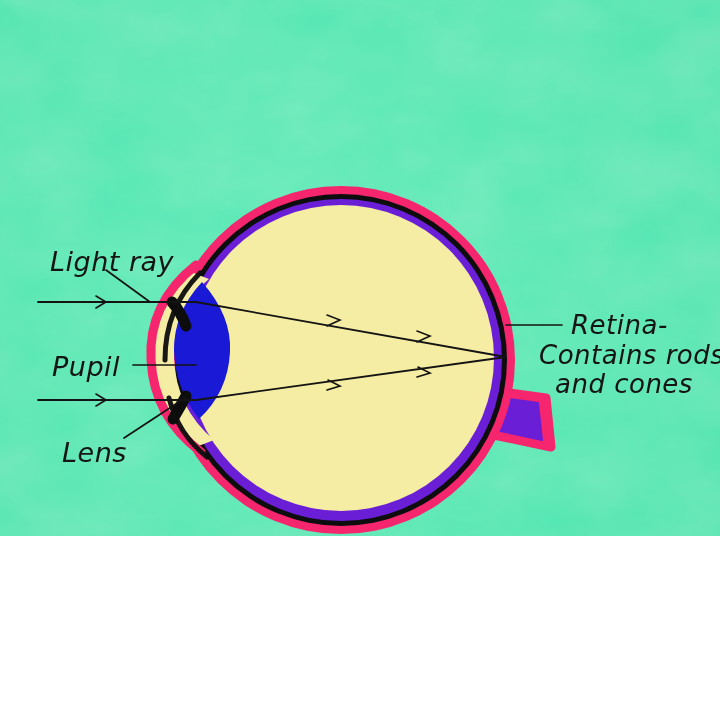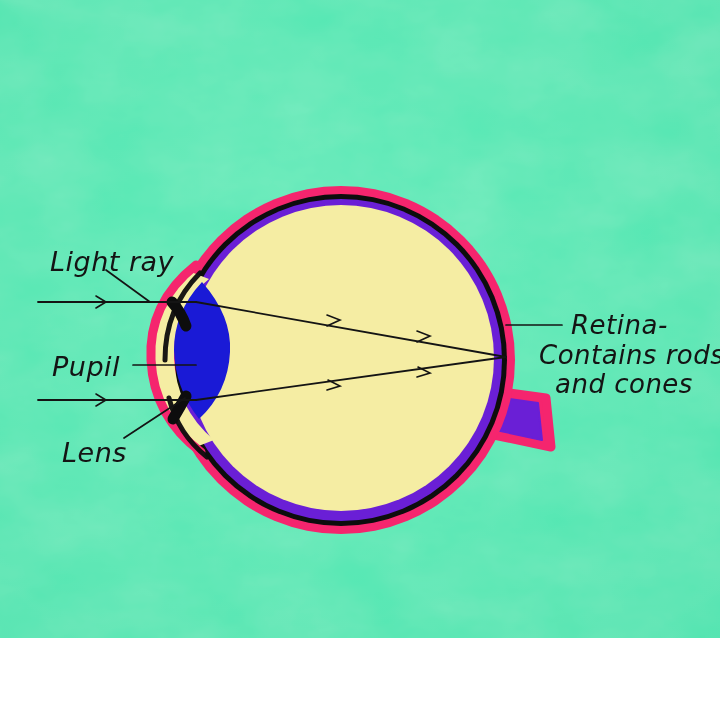--- a/index.html
+++ b/index.html
@@ -3,21 +3,21 @@
 <meta charset="utf-8">
 <style>
   html, body {
     margin: 0;
     padding: 0;
     background: #ffffff;
   }
   #canvas {
     position: relative;
     width: 720px;
-    height: 638px;
+    height: 536px;
     overflow: hidden;
     font-family: "DejaVu Sans", sans-serif;
   }
   #bg {
     position: absolute;
     inset: 0;
   }
   .diagram-svg {
     position: absolute;
     inset: 0;

